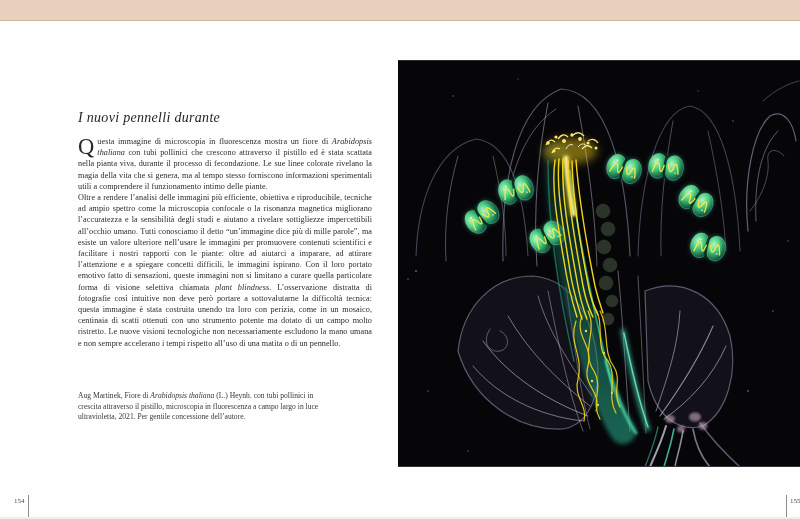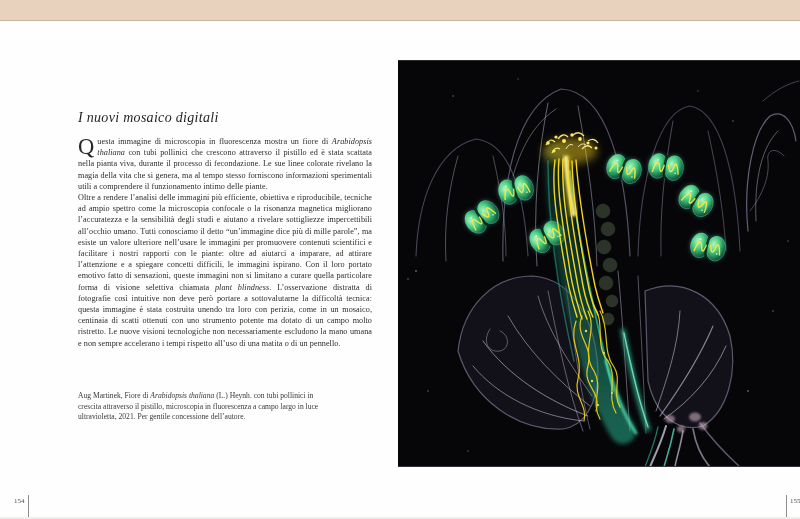--- a/index.html
+++ b/index.html
@@ -26,21 +26,21 @@
           border-top:1px solid #2b2b2e;border-bottom:1px solid #34343a;}
   i{font-style:italic;}
 </style>
 </head>
 <body>
 
 <div class="stage">
   <div class="top-band"></div>
 
   <div>
-    <h1 class="page-title">I nuovi mosaico digitali</h1>
+    <h1 class="page-title">I nuovi pennelli durante</h1>
     <div class="body-col">
       <p class="body-par"><span class="dropcap">Q</span><span><span>uesta immagine di microscopia in fluorescenza mostra un fiore di </span><i>Arabidopsis thaliana</i><span> con tubi pollinici che crescono attraverso il pistillo ed è stata scattata nella pianta viva, durante il processo di fecondazione. Le sue linee colorate rivelano la magia della vita che si genera, ma al tempo stesso forniscono informazioni sperimentali utili a comprendere il funzionamento intimo delle piante.</span></span></p>
       <p class="body-par"><span><span>Oltre a rendere l’analisi delle immagini più efficiente, obiettiva e riproducibile, tecniche ad ampio spettro come la microscopia confocale o la risonanza magnetica migliorano l’accuratezza e la sensibilità degli studi e aiutano a rivelare sottigliezze impercettibili all’occhio umano. Tutti conosciamo il detto “un’immagine dice più di mille parole”, ma esiste un valore ulteriore nell’usare le immagini per promuovere contenuti scientifici e facilitare i nostri rapporti con le piante: oltre ad aiutarci a imparare, ad attirare l’attenzione e a spiegare concetti difficili, le immagini ispirano. Con il loro portato emotivo fatto di sensazioni, queste immagini non si limitano a curare quella particolare forma di visione selettiva chiamata </span><i>plant blindness</i><span>. L’osservazione distratta di fotografie così intuitive non deve però portare a sottovalutarne la difficoltà tecnica: questa immagine è stata costruita unendo tra loro con perizia, come in un mosaico, centinaia di scatti ottenuti con uno strumento potente ma dotato di un campo molto ristretto. Le nuove visioni tecnologiche non necessariamente escludono la mano umana e non sempre accelerano i tempi rispetto all’uso di una matita o di un pennello.</span></span></p>
     </div>
     <div class="caption"><span>Aug Martinek, Fiore di </span><i>Arabidopsis thaliana</i><span> (L.) Heynh. con tubi pollinici in crescita attraverso il pistillo, microscopia in fluorescenza a campo largo in luce ultravioletta, 2021. Per gentile concessione dell’autore.</span></div>
     <span class="pagenum pn-left">154</span>
     <span class="pn-bar pn-bar-left"></span>
   </div>
 
   <div>

